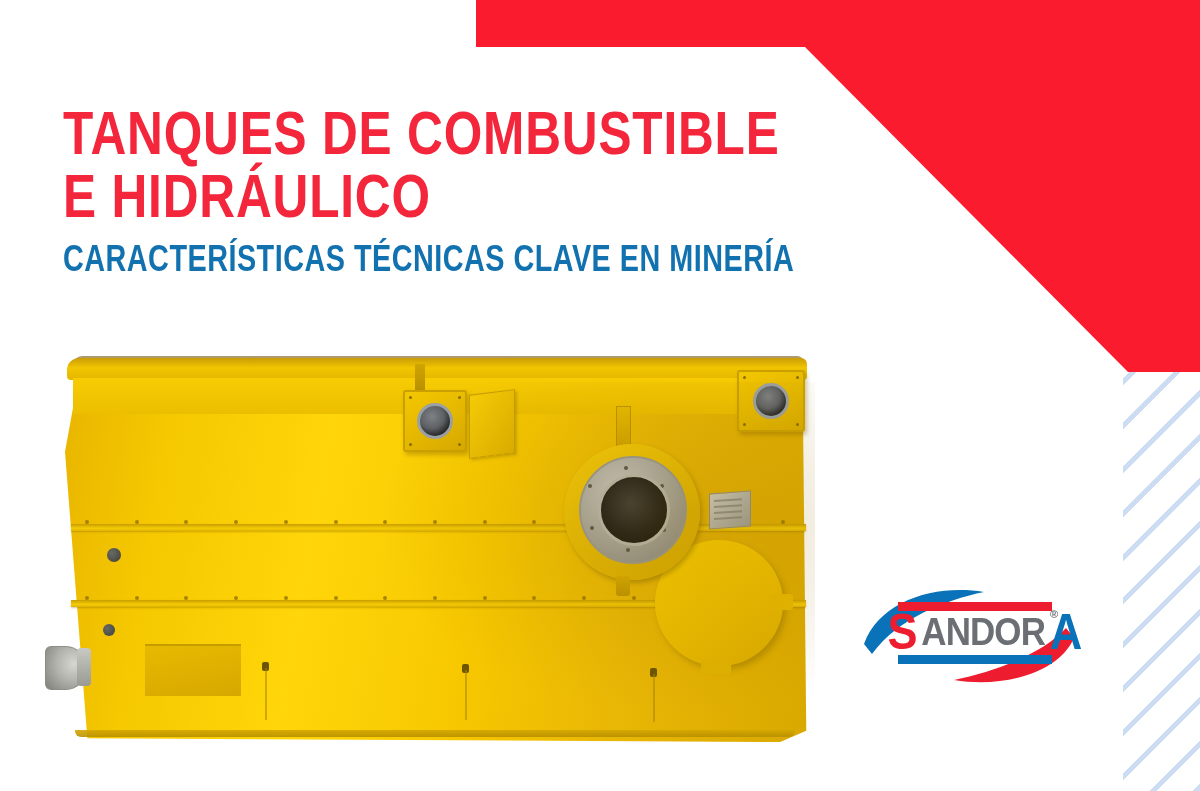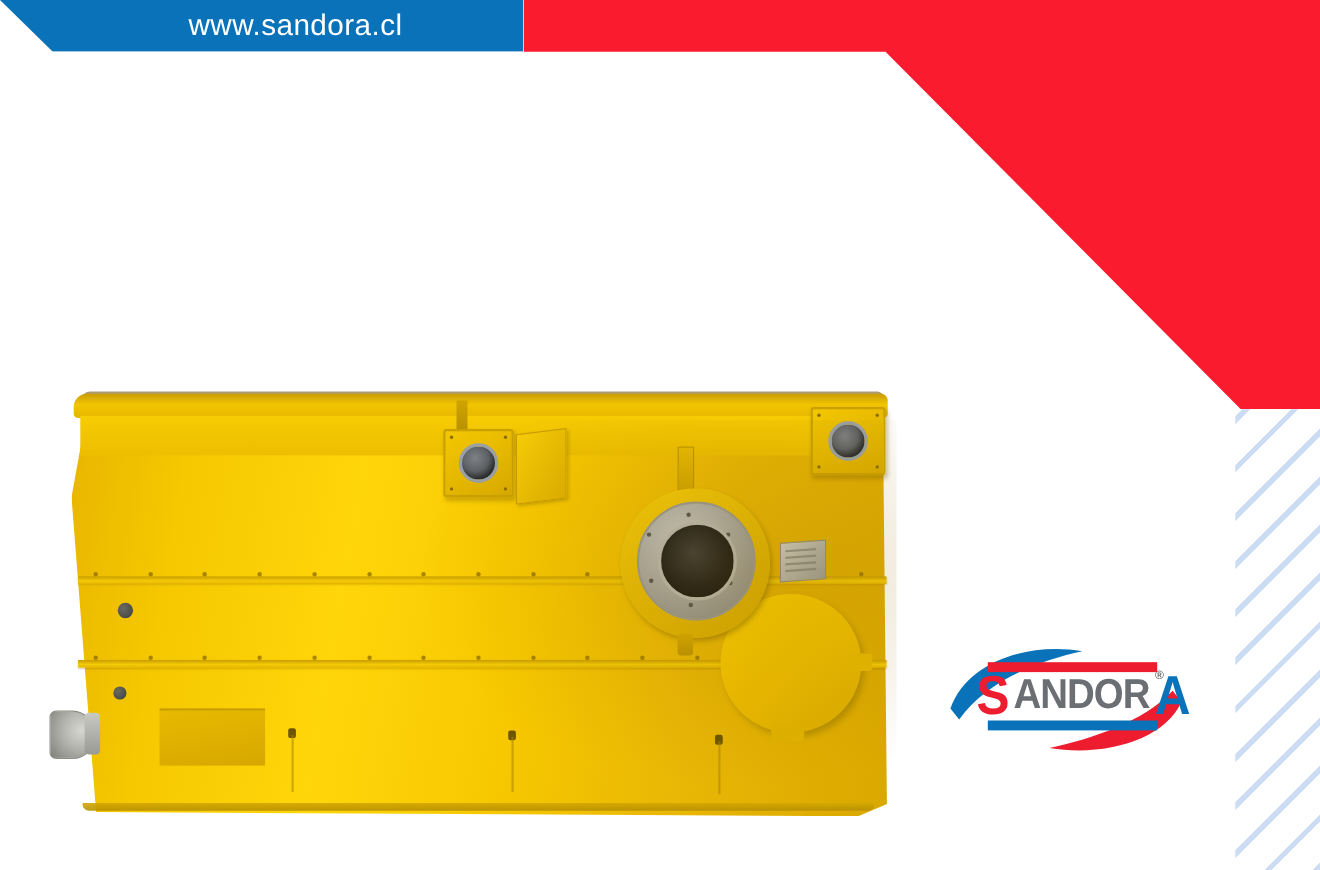--- a/index.html
+++ b/index.html
@@ -489,28 +489,30 @@
     color: #6b6f73;
     font-size: 11px;
     font-weight: 700;
   }
 </style>
 </head>
 <body>
 
 <div class="banner">
 
-  <div class="topbar-blue">
-    <span class="topbar-url">www.sandora.cl</span>
+
+  <div class="topbar-red"></div>
+
+  <div class="stripes"></div>
+
+  <div class="headline">
+    <div class="title-line">TANQUES DE COMBUSTIBLE</div>
+    <div class="title-line second">E HIDRÁULICO</div>
+    <div class="subtitle-line">CARACTERÍSTICAS TÉCNICAS CLAVE EN MINERÍA</div>
   </div>
-
-  <div class="topbar-red"></div>
-
-  <div class="stripes"></div>
-
 
   <div class="photo">
 
     <div class="tank-top-shade"></div>
     <div class="tank-body"></div>
     <div class="tank-top-lip"></div>
     <div class="tank-upper-face"></div>
 
     <div class="seam s1"></div>
     <div class="seam s2"></div>

